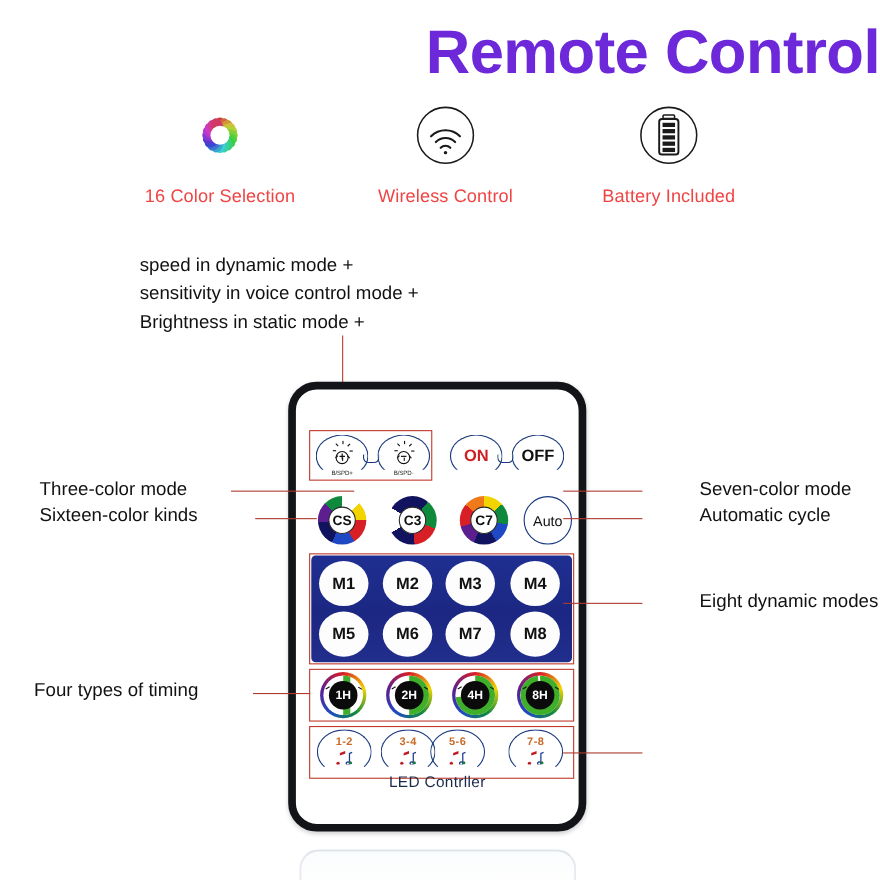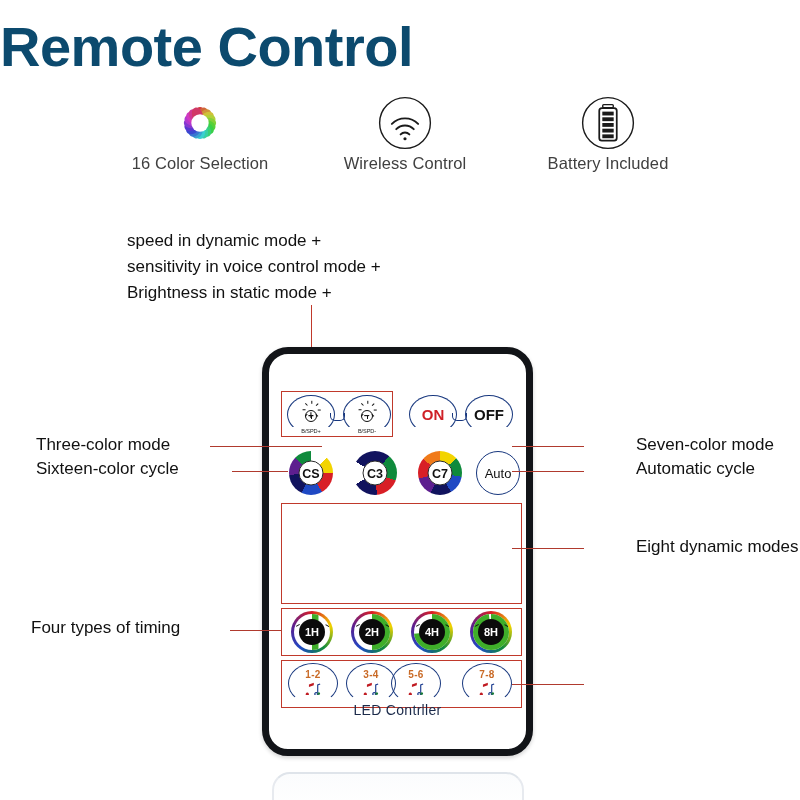--- a/index.html
+++ b/index.html
@@ -7,35 +7,35 @@
     width: 800px; height: 800px;
     background: #ffffff;
     font-family: "Liberation Sans", sans-serif;
     overflow: hidden;
   }
   #page { position: relative; width: 800px; height: 800px; background: #fff; }
 
   
   .title {
     position: absolute; left: 0; top: 14px; width: 800px;
-    text-align: left;
+    text-align: right;
     font-size: 56px; font-weight: 700; letter-spacing: -0.5px;
-    color: #0c4a6e;
+    color: #6d28d9;
     font-family: "Liberation Sans", sans-serif;
   }
 
   
   .features { position: absolute; left: 90px; top: 92px; width: 640px; height: 100px; }
   .feature { position: absolute; width: 200px; text-align: center; top: 0; }
   .feature.f0 { left: 10px; }
   .feature.f1 { left: 215px; }
   .feature.f2 { left: 418px; }
   .feat-icon { height: 62px; display: flex; align-items: center; justify-content: center; }
   .feat-label {
-    margin-top: 0; font-size: 16.5px; color: #404040;
+    margin-top: 16px; font-size: 16.5px; color: #ef4444;
     font-family: "Liberation Sans", sans-serif; letter-spacing: 0.1px;
   }
 
   
   .top-note {
     position: absolute; left: 127px; top: 228px; width: 430px;
     font-size: 17px; line-height: 1.52; color: #111;
   }
   .top-note div { white-space: nowrap; }
 
@@ -344,20 +344,30 @@
       </div>
 
       <div class="cbtn auto" style="left:207px;">
         <div class="disc"></div>
         <div class="cap">Auto</div>
       </div>
     </div>
 
     <div class="hl" style="left:12px; top:149px; width:241px; height:101px;"></div>
 
+    <div class="mpanel">
+      <div class="mbtn" style="left:7px;  top:5px;">M1</div>
+      <div class="mbtn" style="left:65px; top:5px;">M2</div>
+      <div class="mbtn" style="left:122px;top:5px;">M3</div>
+      <div class="mbtn" style="left:181px;top:5px;">M4</div>
+      <div class="mbtn" style="left:7px;  top:51px;">M5</div>
+      <div class="mbtn" style="left:65px; top:51px;">M6</div>
+      <div class="mbtn" style="left:122px;top:51px;">M7</div>
+      <div class="mbtn" style="left:181px;top:51px;">M8</div>
+    </div>
 
     <div class="hl" style="left:12px; top:254px; width:241px; height:48px;"></div>
 
     <div class="row" style="top:257px; height:42px;">
       <div class="tbtn" style="left:22px;">
         <div class="ring" style="background: conic-gradient(#d81f26,#f2d400,#0f8a3c,#1f49c4,#5d1f8f,#d81f26);"></div>
         <div class="face">
           <div class="fill" style="clip-path: polygon(50% 50%, 50% 0, 68% 0, 68% 100%, 50% 100%);"></div>
           <i class="tick" style="transform:rotate(0deg)"></i>
             <i class="tick" style="transform:rotate(30deg)"></i>
@@ -474,21 +484,21 @@
     </div>
 
     <div class="brand">LED Contrller</div>
   </div>
 
   <div class="remote-shadow"></div>
 
   <div class="callout left" style="left:36px; top:435px; width:200px;">Three-color mode</div>
   <div class="leader-h" style="left:210px; top:446px; width:112px;"></div>
 
-  <div class="callout left" style="left:36px; top:459px; width:220px;">Sixteen-color cycle</div>
+  <div class="callout left" style="left:36px; top:459px; width:220px;">Sixteen-color kinds</div>
   <div class="leader-h" style="left:232px; top:471px; width:56px;"></div>
 
   <div class="callout left" style="left:31px; top:618px; width:220px;">Four types of timing</div>
   <div class="leader-h" style="left:230px; top:630px; width:52px;"></div>
 
   <div class="leader-h" style="left:512px; top:446px; width:72px;"></div>
   <div class="callout right" style="left:588px; top:435px; width:210px;">Seven-color mode</div>
 
   <div class="leader-h" style="left:512px; top:471px; width:72px;"></div>
   <div class="callout right" style="left:588px; top:459px; width:210px;">Automatic cycle</div>

